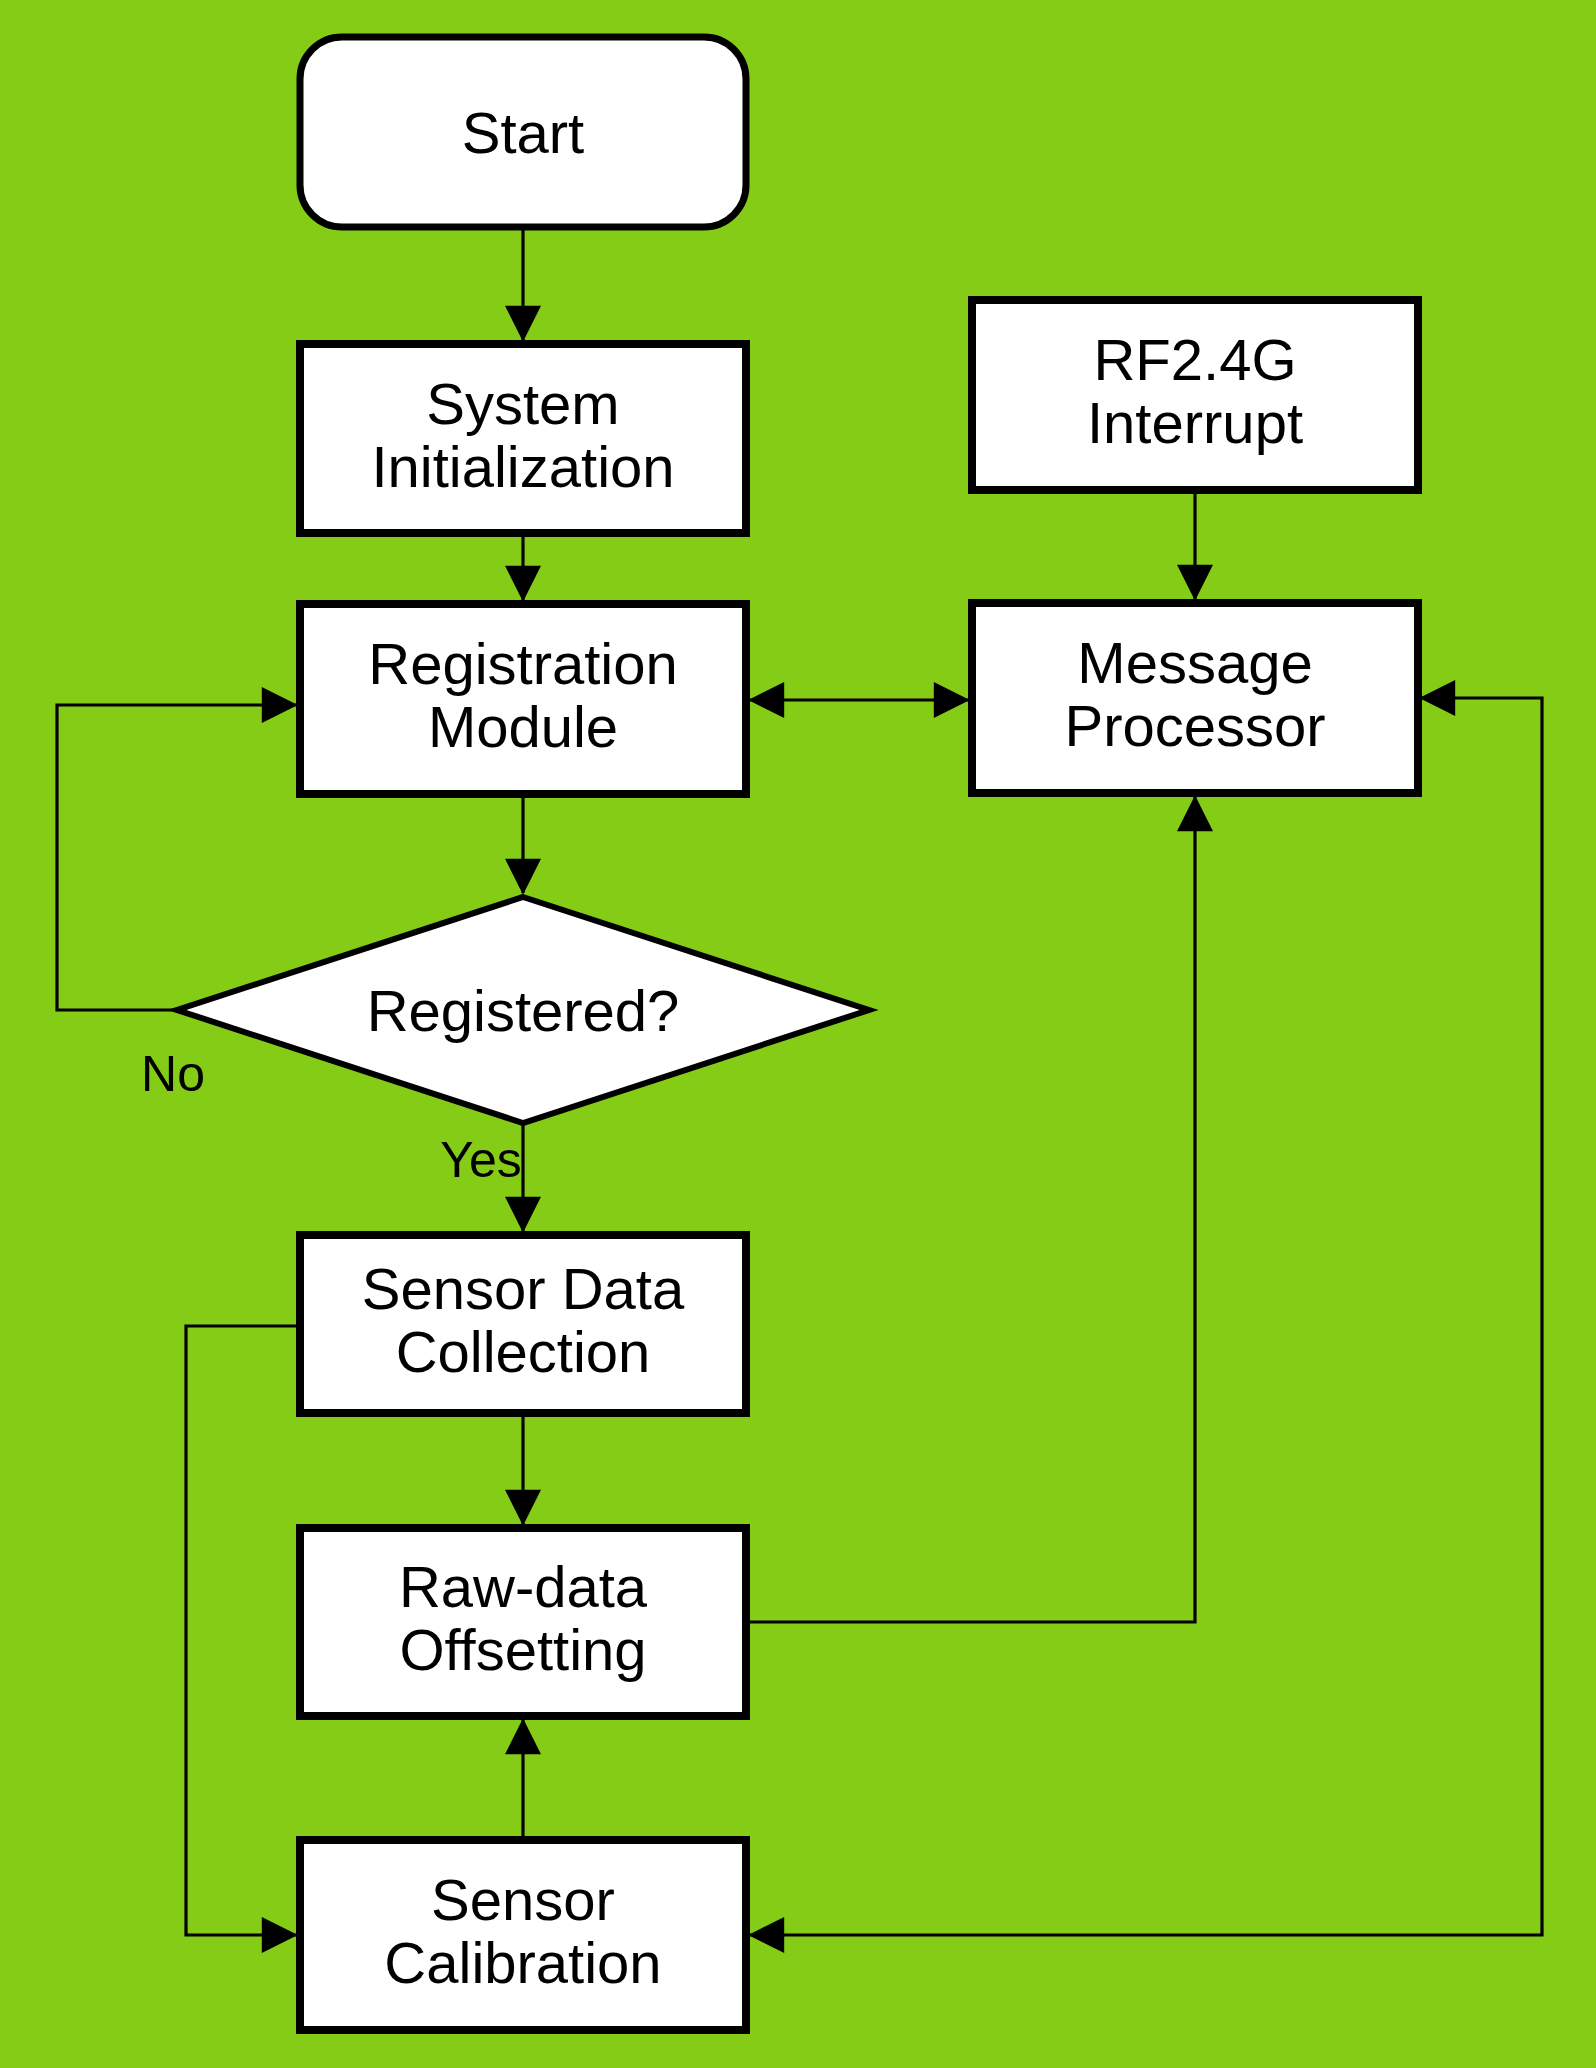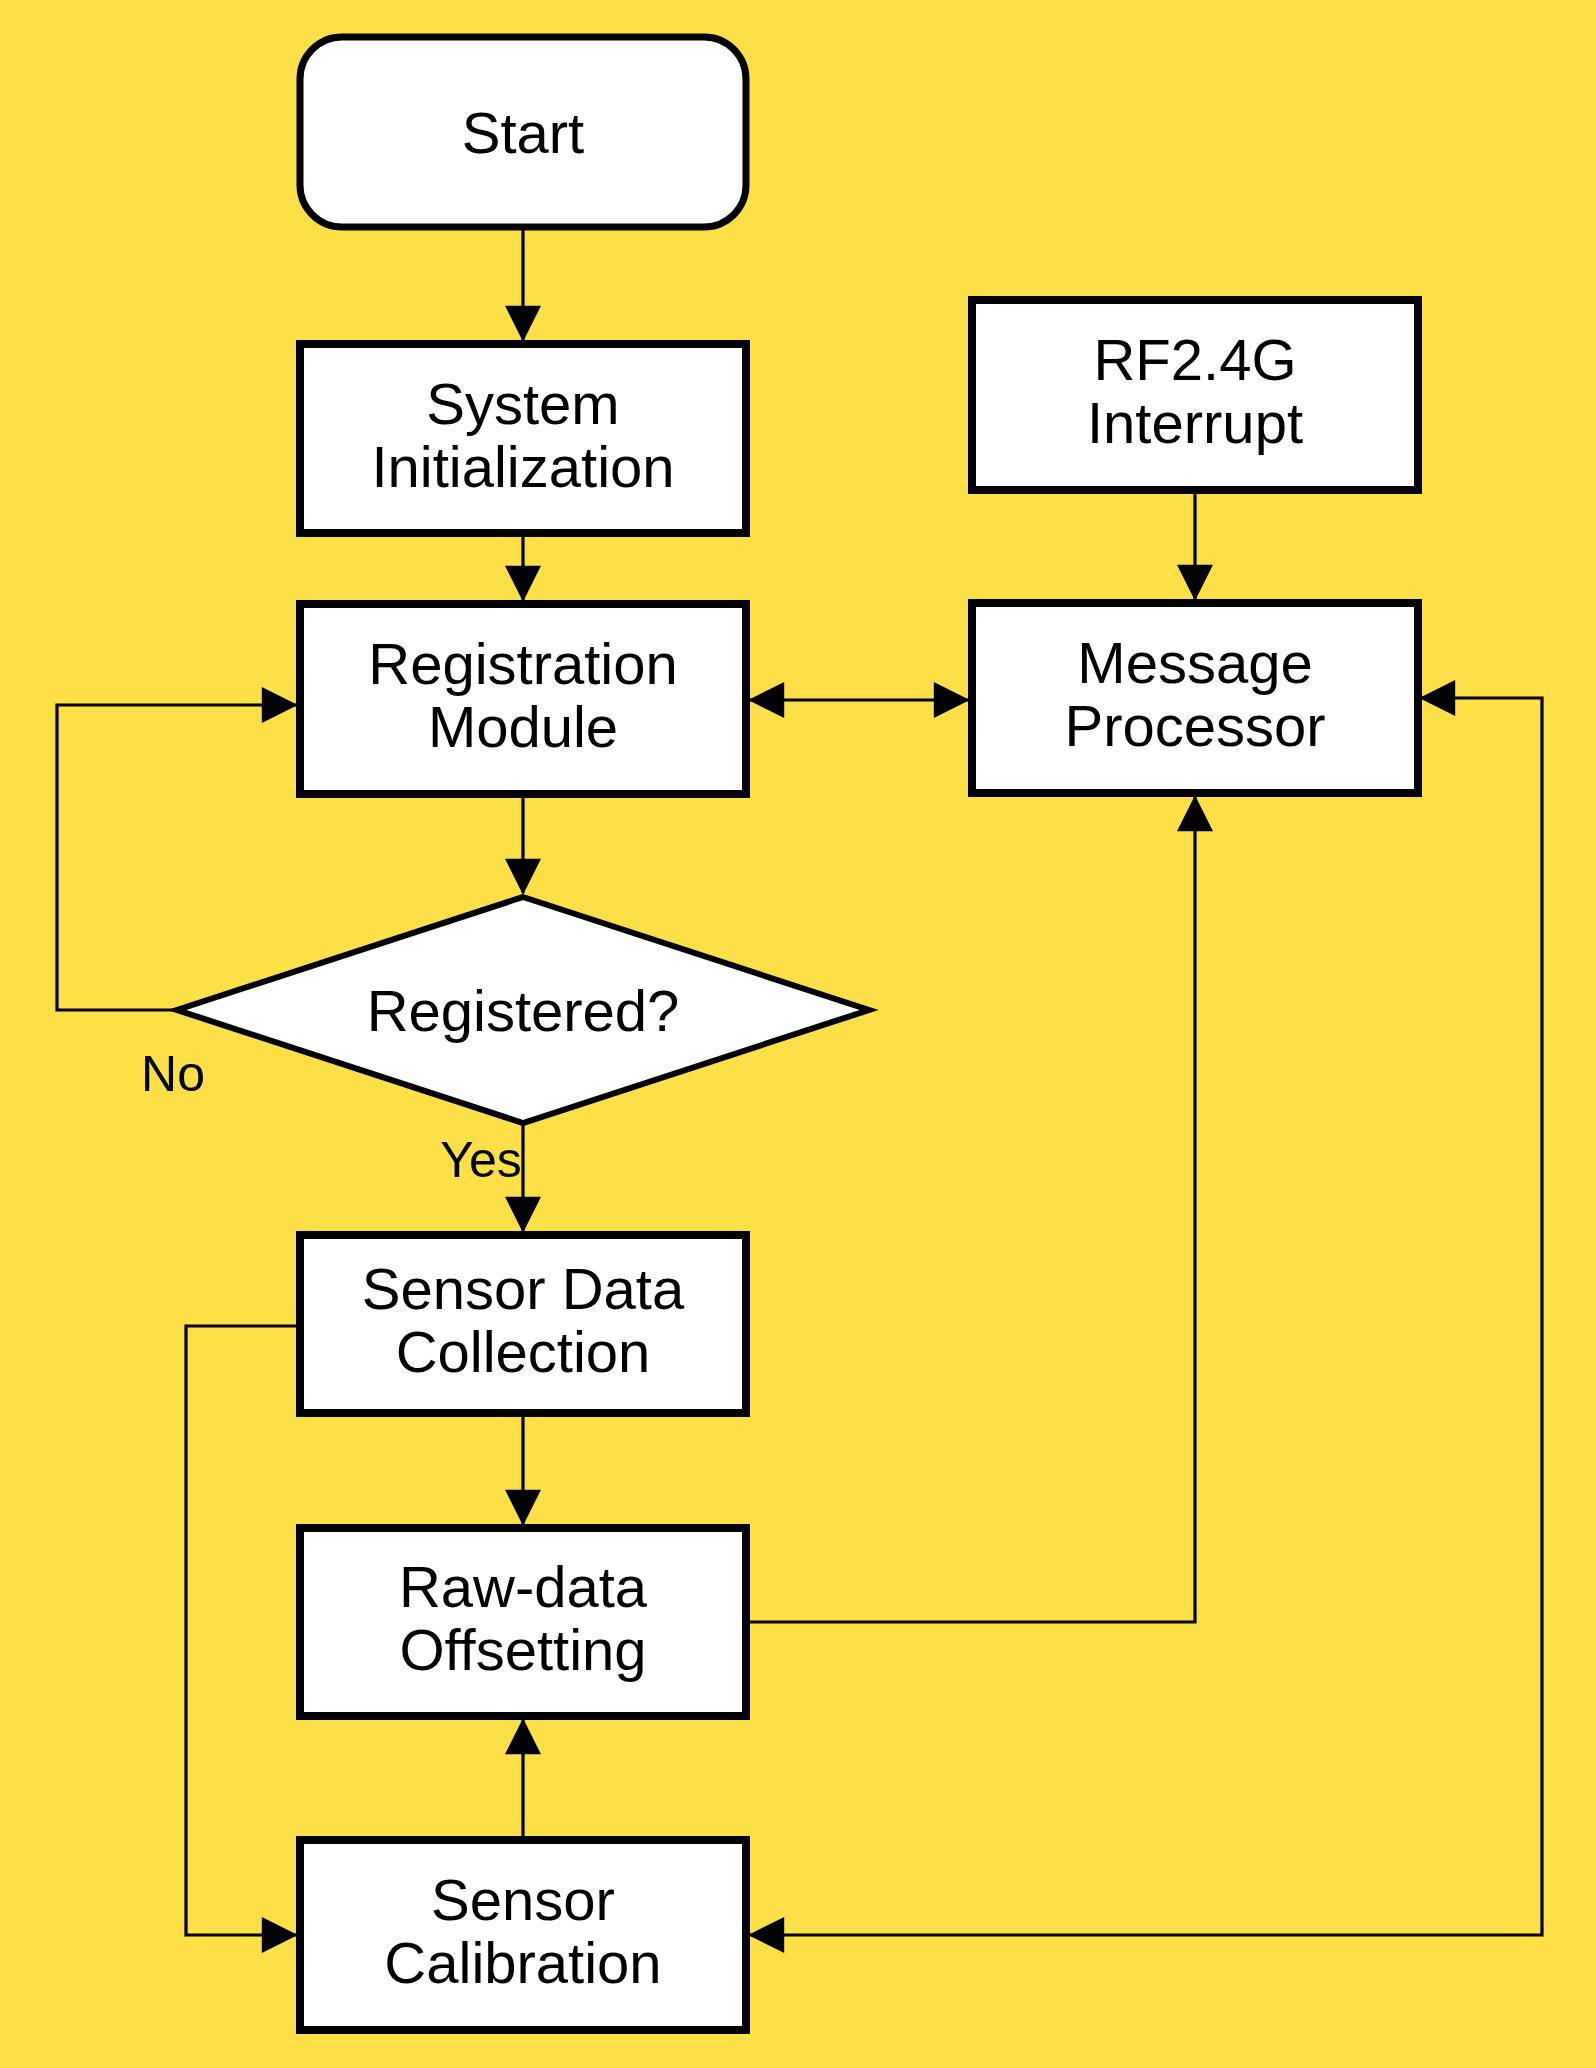--- a/index.html
+++ b/index.html
@@ -4,21 +4,21 @@
 <style>
   html, body {
     margin: 0;
     padding: 0;
     background: #ffffff;
   }
   .canvas {
     position: relative;
     width: 1596px;
     height: 2068px;
-    background: #fde047;
+    background: #84cc16;
     font-family: "Liberation Sans", "DejaVu Sans", sans-serif;
   }
   svg { display: block; }
   .node-shape {
     fill: #ffffff;
     stroke: #000000;
   }
   .rect-shape   { stroke-width: 8px; }
   .round-shape  { stroke-width: 7px; }
   .diamond-shape{ stroke-width: 6px; }

